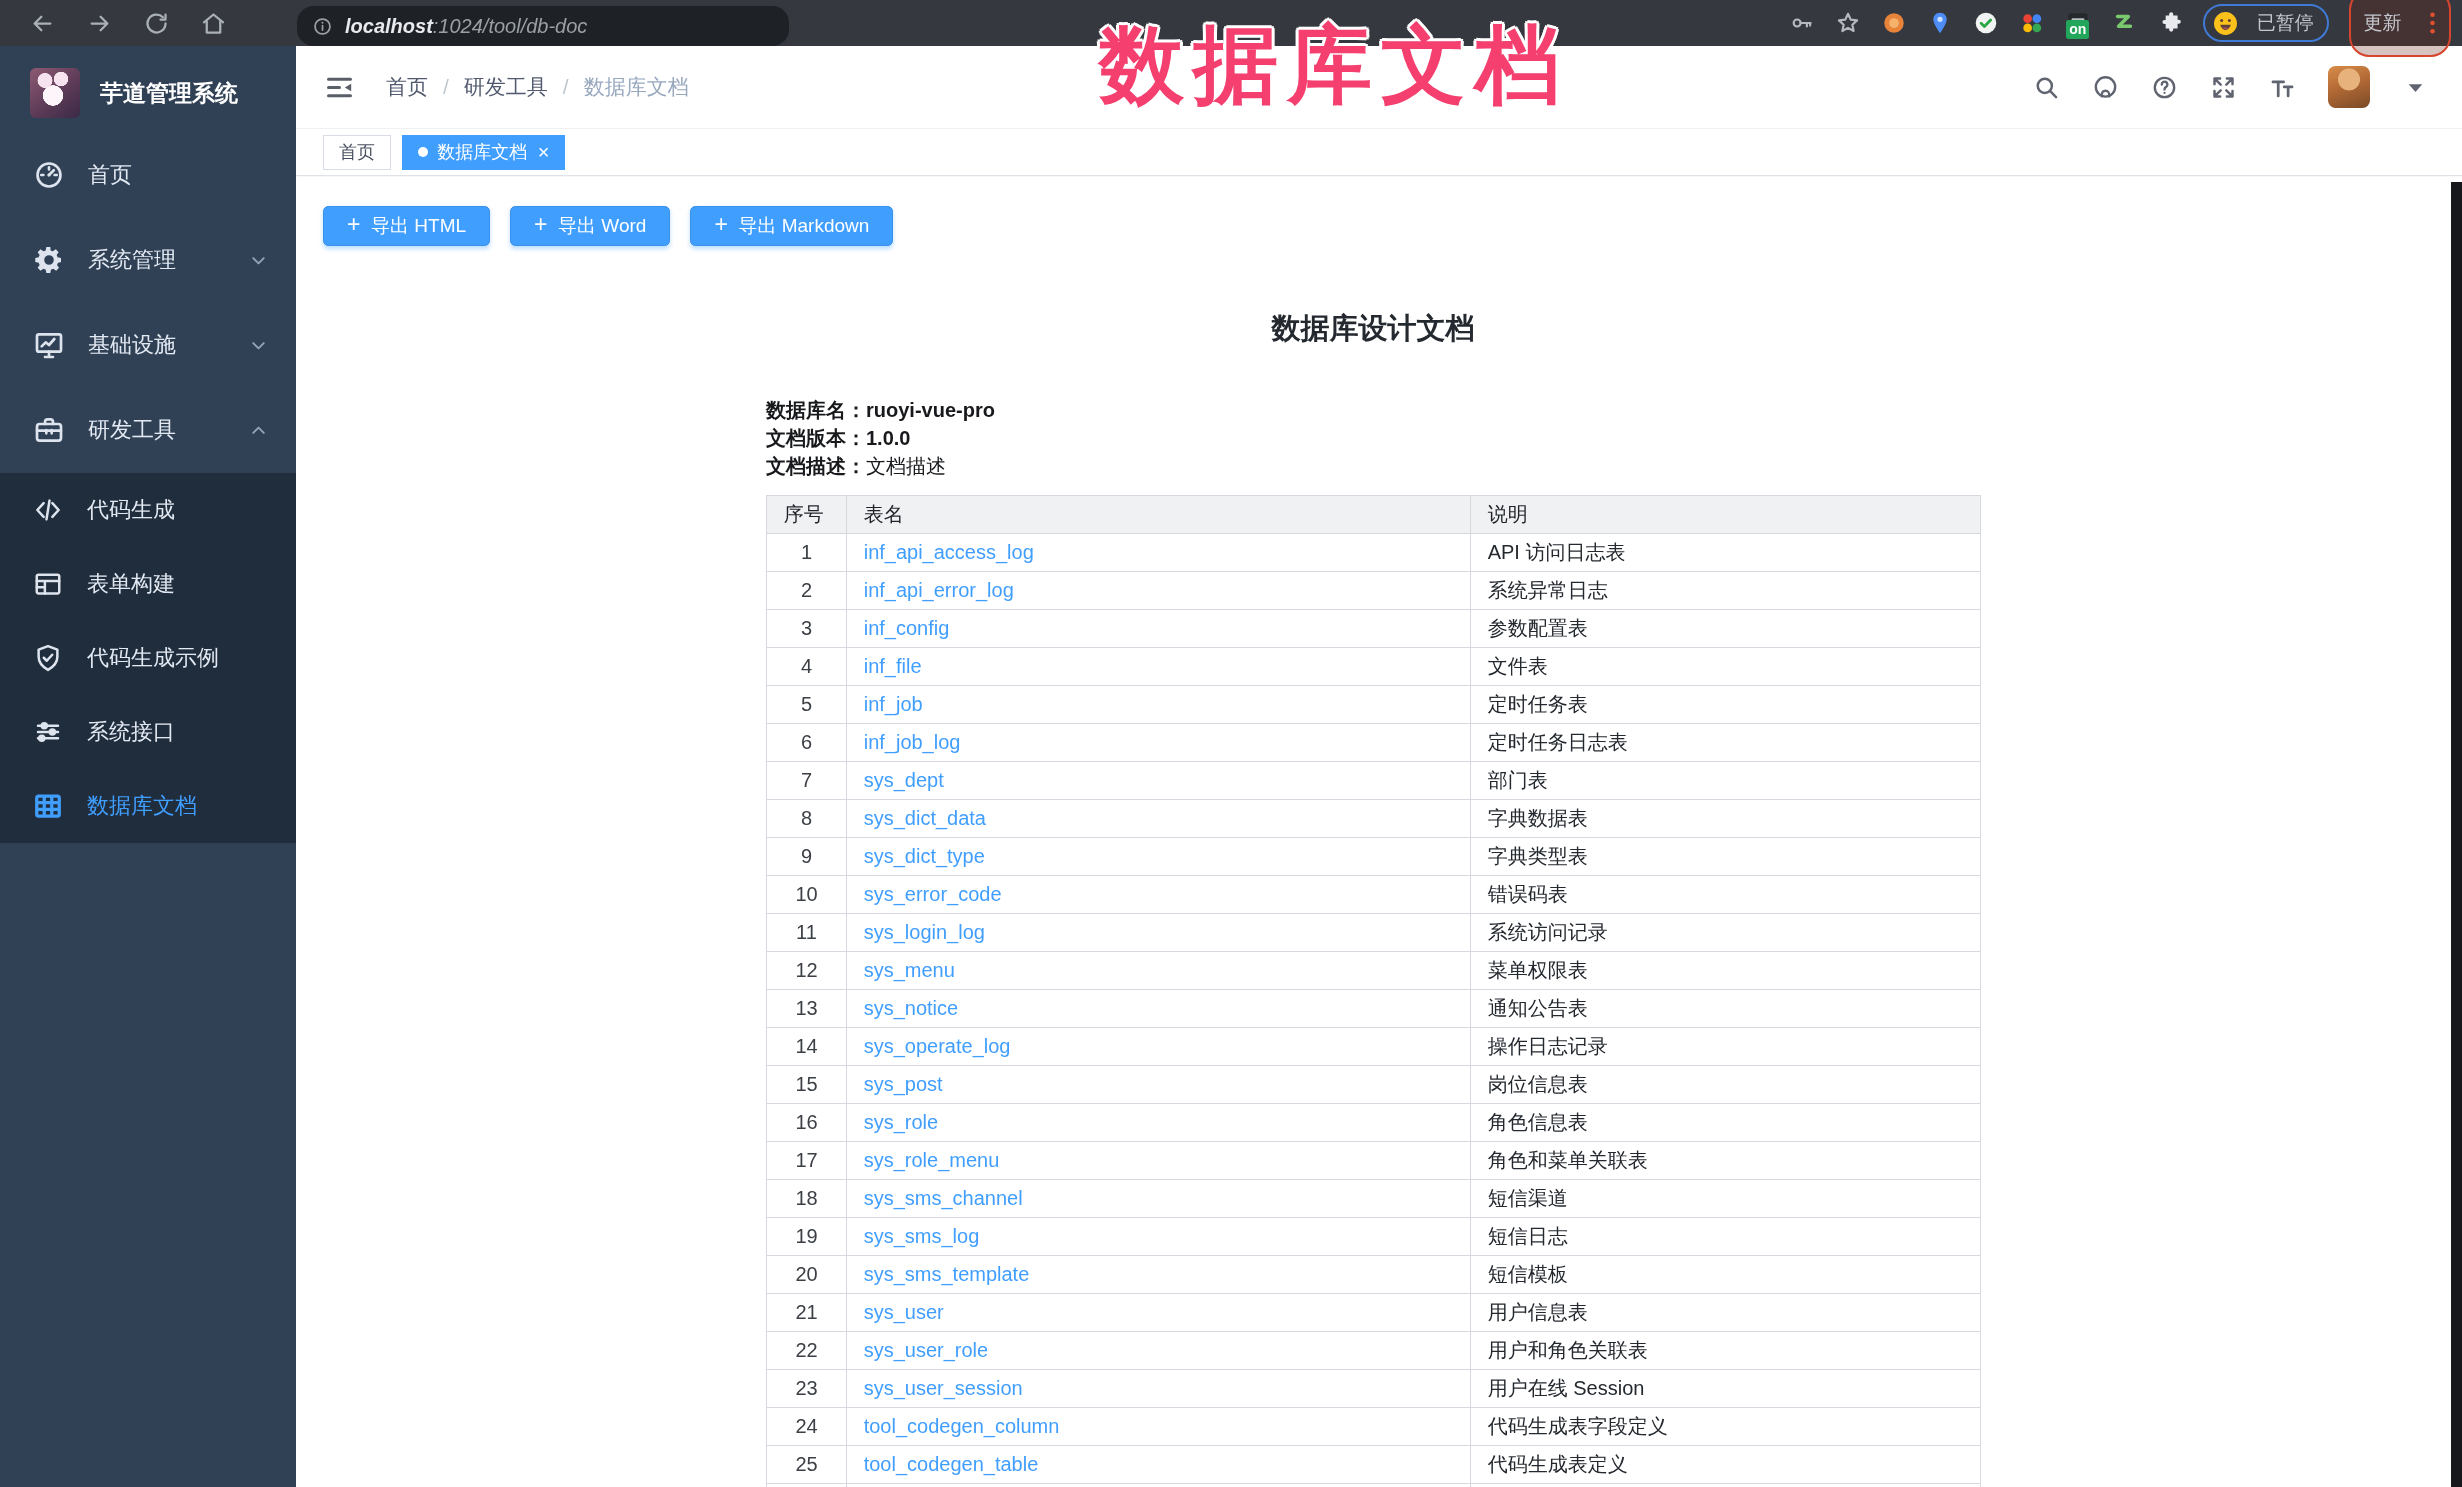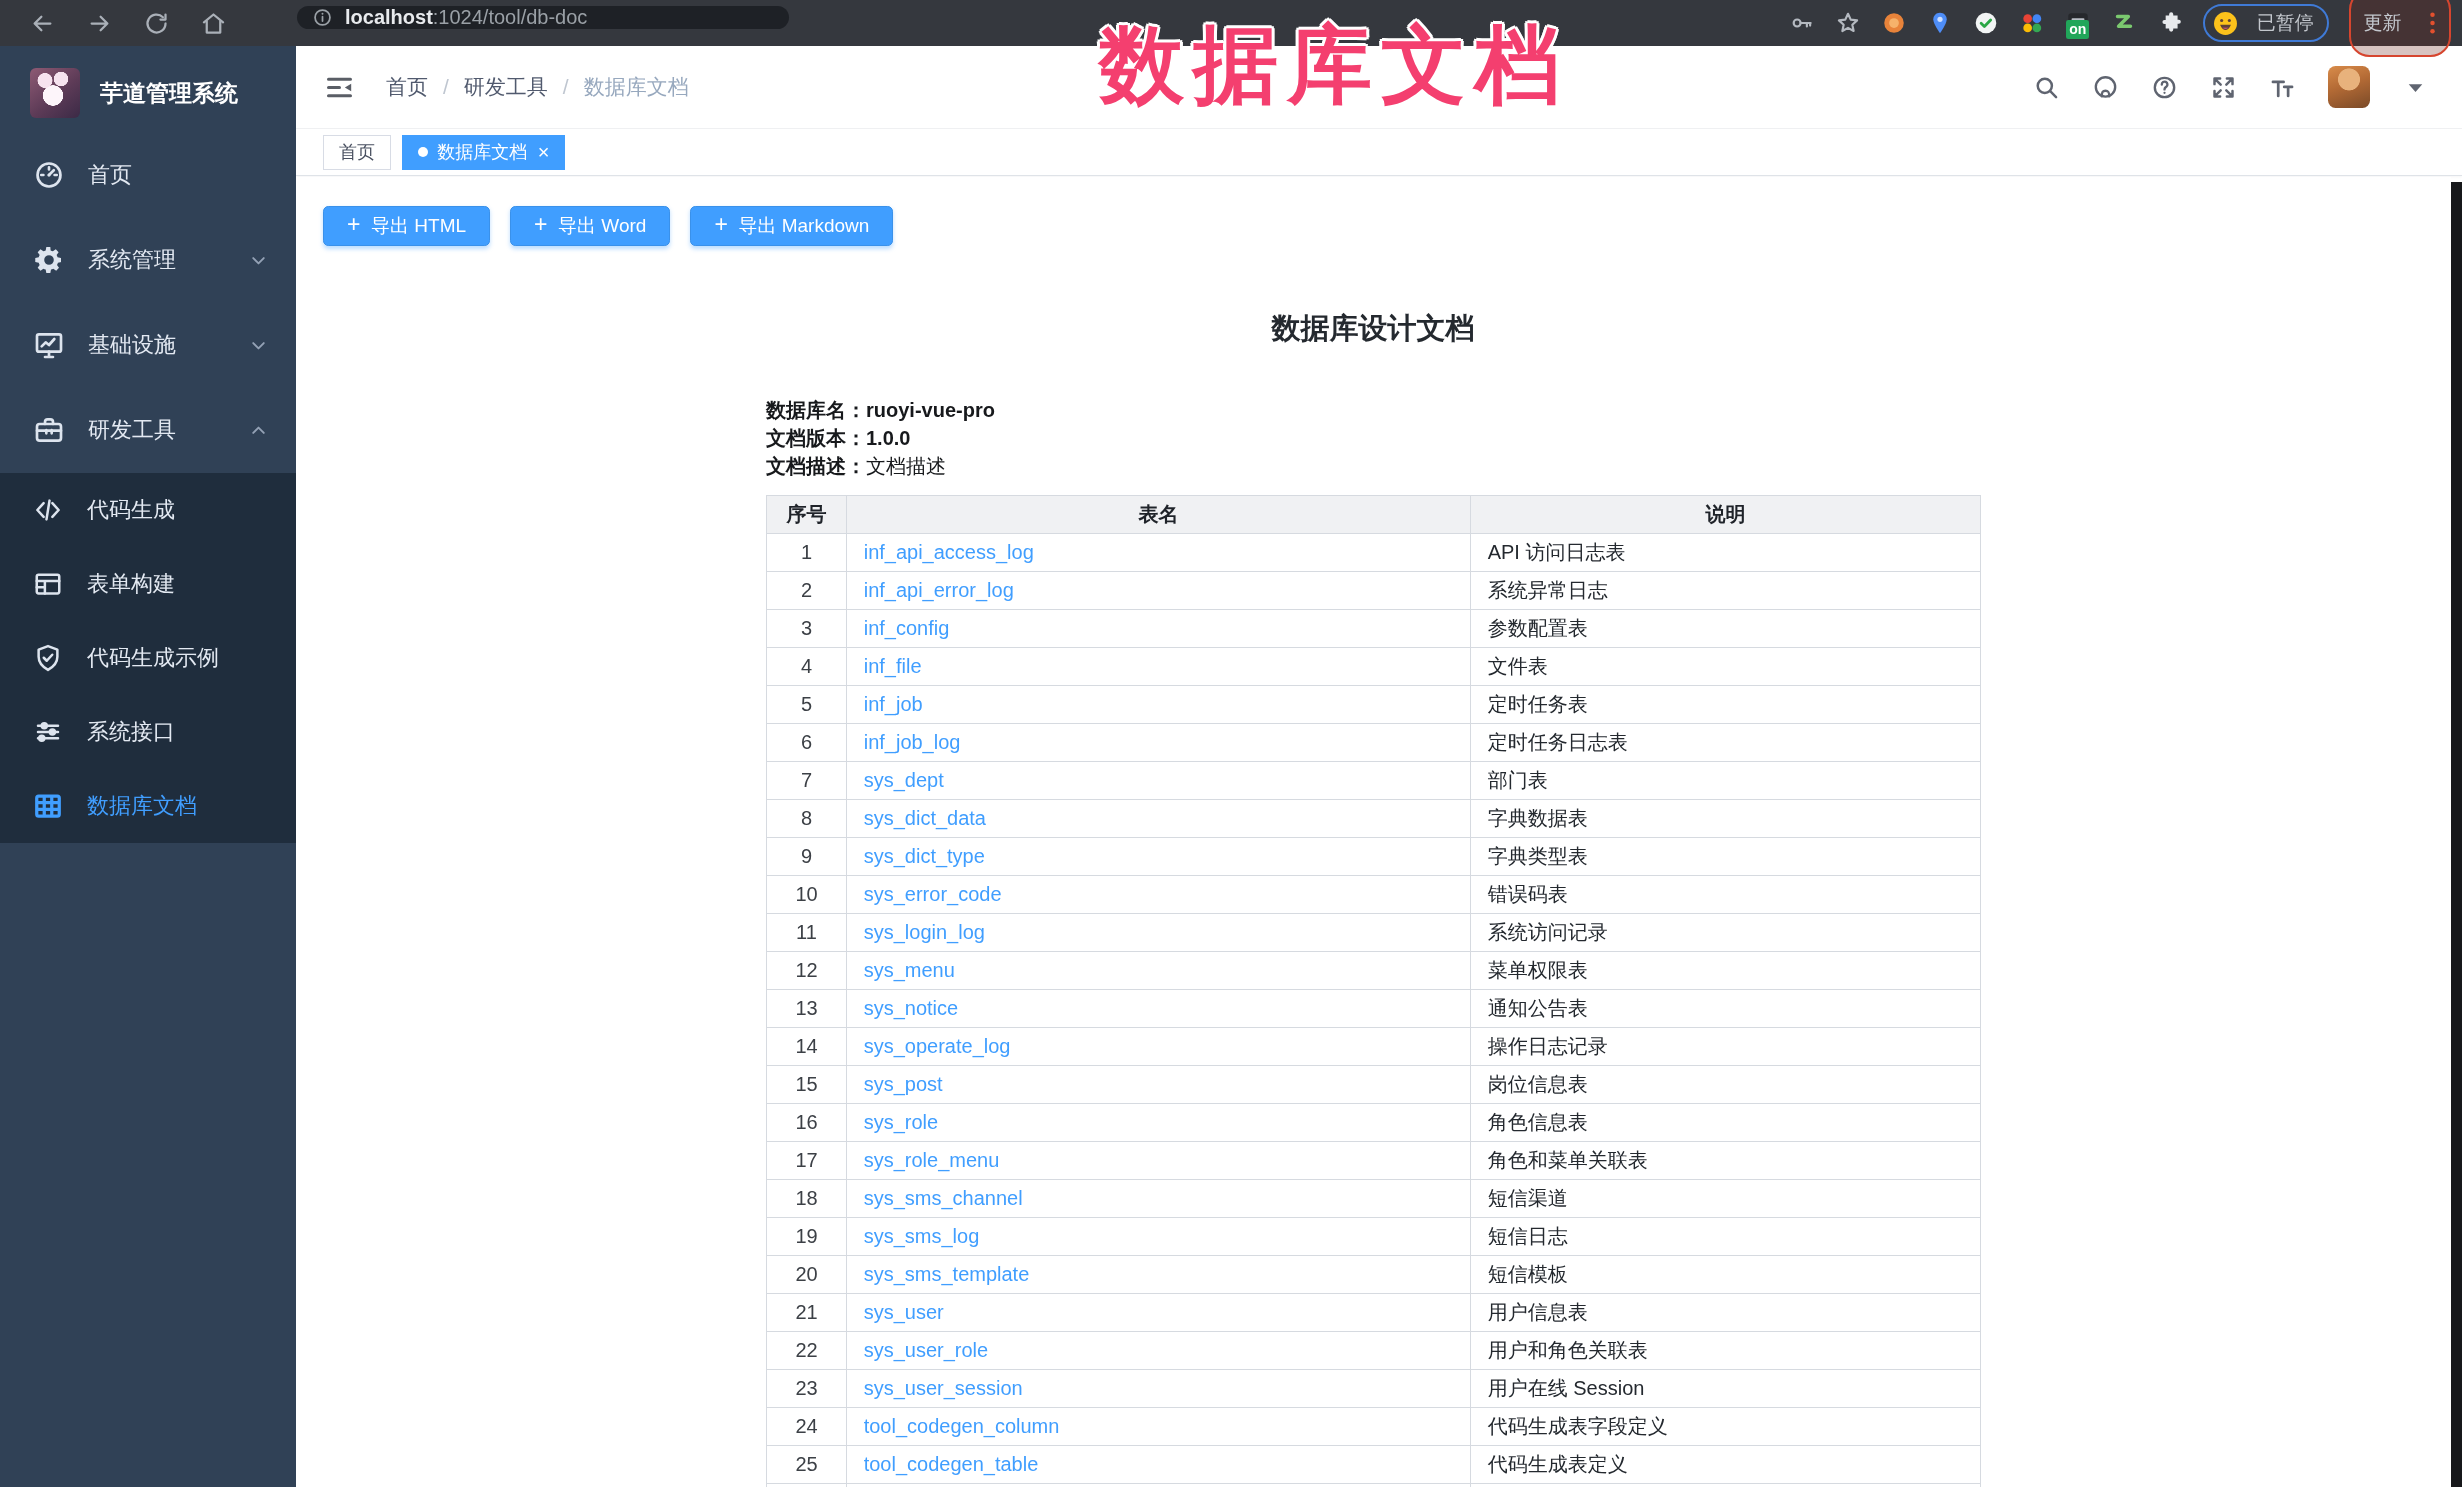--- a/index.html
+++ b/index.html
@@ -6,21 +6,21 @@
   html,body { width:2462px; height:1488px; overflow:hidden; }
   body { font-family:"Liberation Sans","DejaVu Sans",sans-serif; background:#fff; position:relative; }
 
   .ico { display:inline-flex; align-items:center; justify-content:center; }
   .ico svg { width:100%; height:100%; }
 
   
   .chrome { position:absolute; top:0; left:0; right:0; height:46px; background:#35383e; display:flex; align-items:center; z-index:5; }
   .chrome-nav { display:flex; align-items:center; gap:30px; padding-left:29px; }
   .chrome-nav .ico { width:27px; height:27px; color:#aab0b8; cursor:pointer; }
-  .omnibox { position:absolute; left:297px; top:6px; width:492px; height:23px; border-radius:16.7px; background:#1e2126; display:flex; align-items:center; padding:0 15px; gap:12px; cursor:text; }
+  .omnibox { position:absolute; left:297px; top:6px; width:492px; height:40px; border-radius:16.7px; background:#1e2126; display:flex; align-items:center; padding:0 15px; gap:12px; cursor:text;font-style:italic; }
   .omnibox .ico { width:21px; height:21px; color:#9aa0a6; }
   .url { font-size:20px; white-space:nowrap; }
   .url .host { color:#e8eaed; font-weight:bold; }
   .url .rest { color:#9aa0a6; }
   .chrome-right { position:absolute; right:10.6px; top:0; height:46px; display:flex; align-items:center; gap:20px; }
   .chrome-right .ico { width:26px; height:26px; color:#b4b9c0; cursor:pointer; }
   .ext-badge { position:relative; }
   .on-tag { position:absolute; left:1.5px; bottom:-3px; background:#21a65a; color:#fff; font-size:14px; font-weight:bold; line-height:11.4px; padding:4px 3px; border-radius:2.3px; }
   .paused-pill { display:flex; align-items:center; gap:17px; border:2.3px solid #3f7ad6; border-radius:20.5px; padding:2.3px 13.7px 2.3px 6px; cursor:pointer; }
   .paused-pill .ico { width:29px; height:29px; }
@@ -75,21 +75,21 @@
   .btn .plus { font-size:23px; line-height:1; margin-top:-2.3px; }
 
   .doc { position:absolute; left:470px; top:114px; width:1214px; }
   .doc-title { text-align:center; font-size:29px; font-weight:bold; color:#24292f; margin-top:18px; }
   .doc-meta { margin-top:47px; font-size:20px; color:#17191c; line-height:28px; }
   .doc-meta .lbl { font-weight:bold; }
   .doc-meta .val.bold { font-weight:bold; }
 
   table.db { margin-top:15px; border-collapse:collapse; width:100%; font-size:20px; table-layout:fixed; }
   .db th, .db td { border:0.8px solid #d6dae0; height:38px; padding:0 16.7px; overflow:hidden; white-space:nowrap; }
-  .db th { background:#f0f1f3; font-weight:bold; color:#1f2329; text-align:center;margin-top:36px; }
+  .db th { background:#f0f1f3; font-weight:normal; color:#1f2329; text-align:left;margin-top:36px; }
   .db td.c-num { text-align:center; color:#3c4046; padding:0; }
   .db td.c-name a { color:#409eff; text-decoration:none; cursor:pointer; }
   .db td.c-desc { color:#24292f; }
 
   .scrollbar { position:absolute; top:182px; right:0; width:10.6px; bottom:0; background:#17181b; cursor:pointer; z-index:4; }
 </style>
 </head>
 <body>
 
 <div class="chrome">

